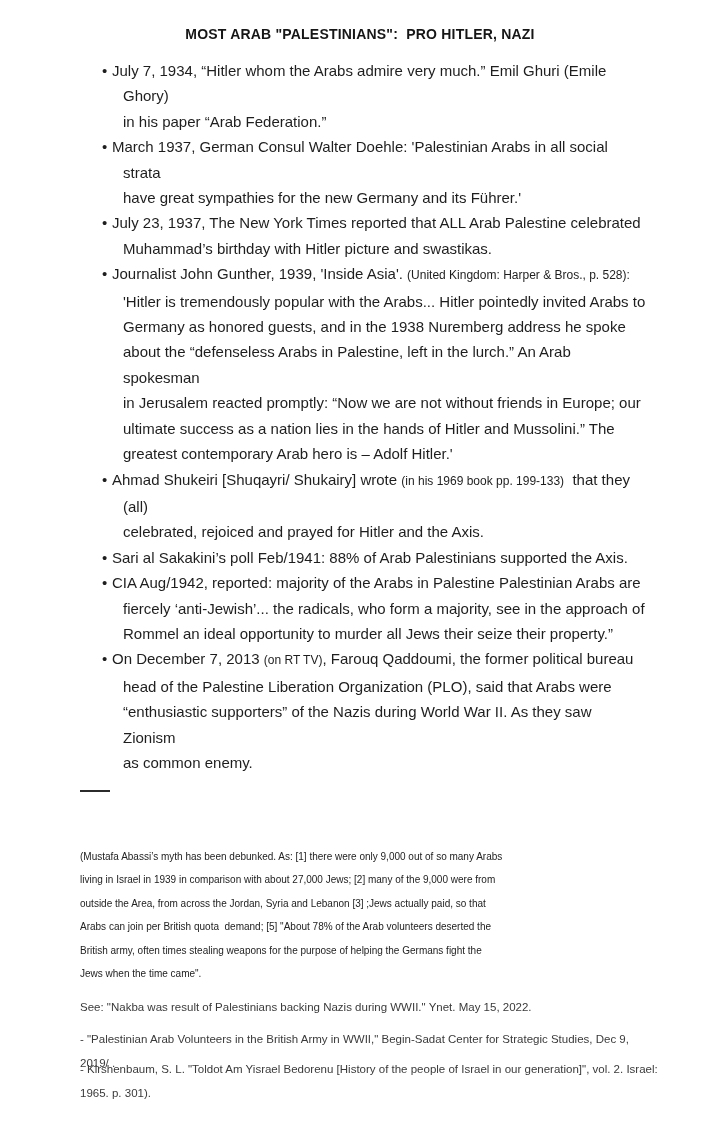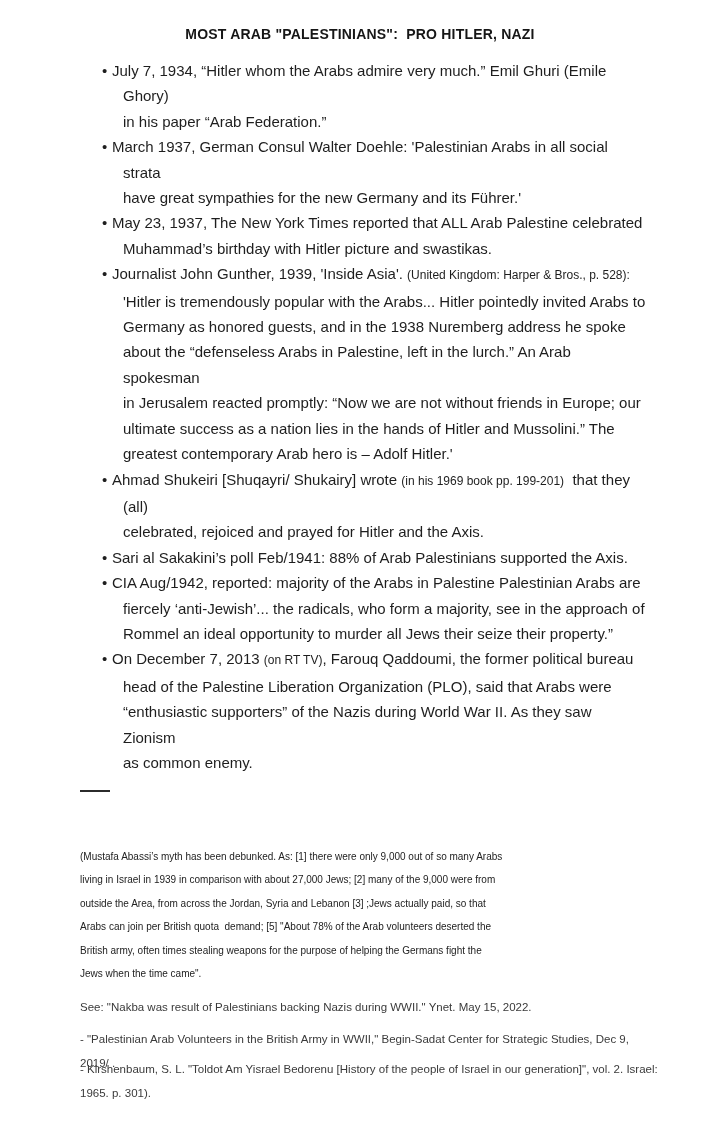--- a/index.html
+++ b/index.html
@@ -86,30 +86,30 @@
 <body>
 
 <div class="page">
   <div class="title">MOST ARAB "PALESTINIANS":  PRO HITLER, NAZI</div>
 
   <ul class="bullets">
       <li><span>July 7, 1934, “Hitler whom the Arabs admire very much.” Emil Ghuri (Emile Ghory)
 in his paper “Arab Federation.”</span></li>
       <li><span>March 1937, German Consul Walter Doehle: 'Palestinian Arabs in all social strata
 have great sympathies for the new Germany and its Führer.'</span></li>
-      <li><span>May 23, 1937, The New York Times reported that ALL Arab Palestine celebrated
+      <li><span>July 23, 1937, The New York Times reported that ALL Arab Palestine celebrated
 Muhammad’s birthday with Hitler picture and swastikas.</span></li>
       <li><span>Journalist John Gunther, 1939, 'Inside Asia'. </span><span class="sm">(United Kingdom: Harper &amp; Bros., p. 528):</span><span>
 'Hitler is tremendously popular with the Arabs... Hitler pointedly invited Arabs to
 Germany as honored guests, and in the 1938 Nuremberg address he spoke
 about the “defenseless Arabs in Palestine, left in the lurch.” An Arab spokesman
 in Jerusalem reacted promptly: “Now we are not without friends in Europe; our
 ultimate success as a nation lies in the hands of Hitler and Mussolini.” The
 greatest contemporary Arab hero is – Adolf Hitler.'</span></li>
-      <li><span>Ahmad Shukeiri [Shuqayri/ Shukairy] wrote </span><span class="sm">(in his 1969 book pp. 199-201)</span><span>  that they (all)
+      <li><span>Ahmad Shukeiri [Shuqayri/ Shukairy] wrote </span><span class="sm">(in his 1969 book pp. 199-133)</span><span>  that they (all)
 celebrated, rejoiced and prayed for Hitler and the Axis.</span></li>
       <li><span>Sari al Sakakini’s poll Feb/1941: 88% of Arab Palestinians supported the Axis.</span></li>
       <li><span>CIA Aug/1942, reported: majority of the Arabs in Palestine Palestinian Arabs are
 fiercely ‘anti-Jewish’... the radicals, who form a majority, see in the approach of
 Rommel an ideal opportunity to murder all Jews their seize their property.”</span></li>
       <li><span>On December 7, 2013 </span><span class="sm">(on RT TV)</span><span>, Farouq Qaddoumi, the former political bureau
 head of the Palestine Liberation Organization (PLO), said that Arabs were
 “enthusiastic supporters” of the Nazis during World War II. As they saw Zionism
 as common enemy.</span></li>
     </ul>

